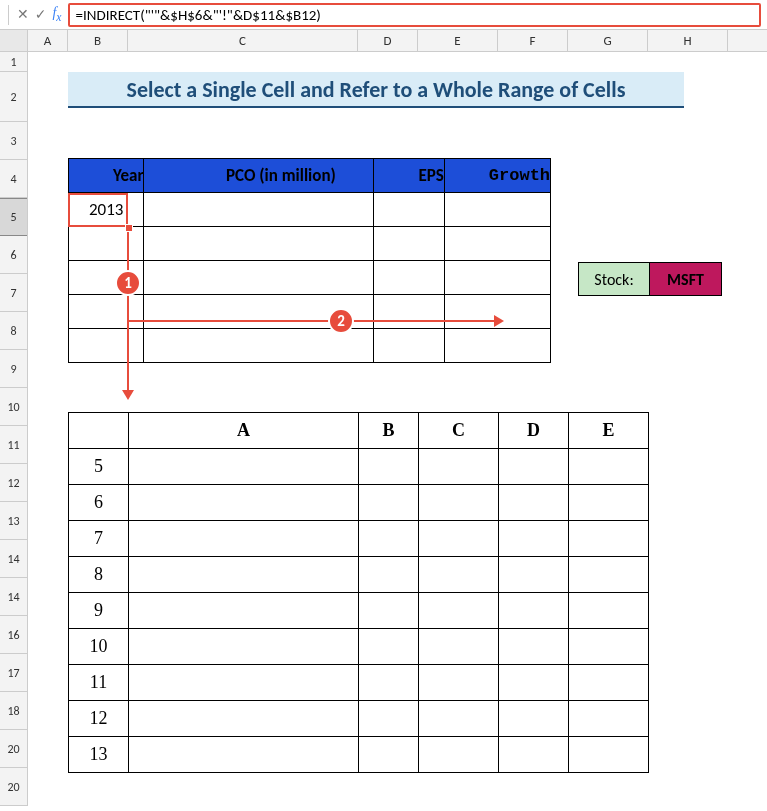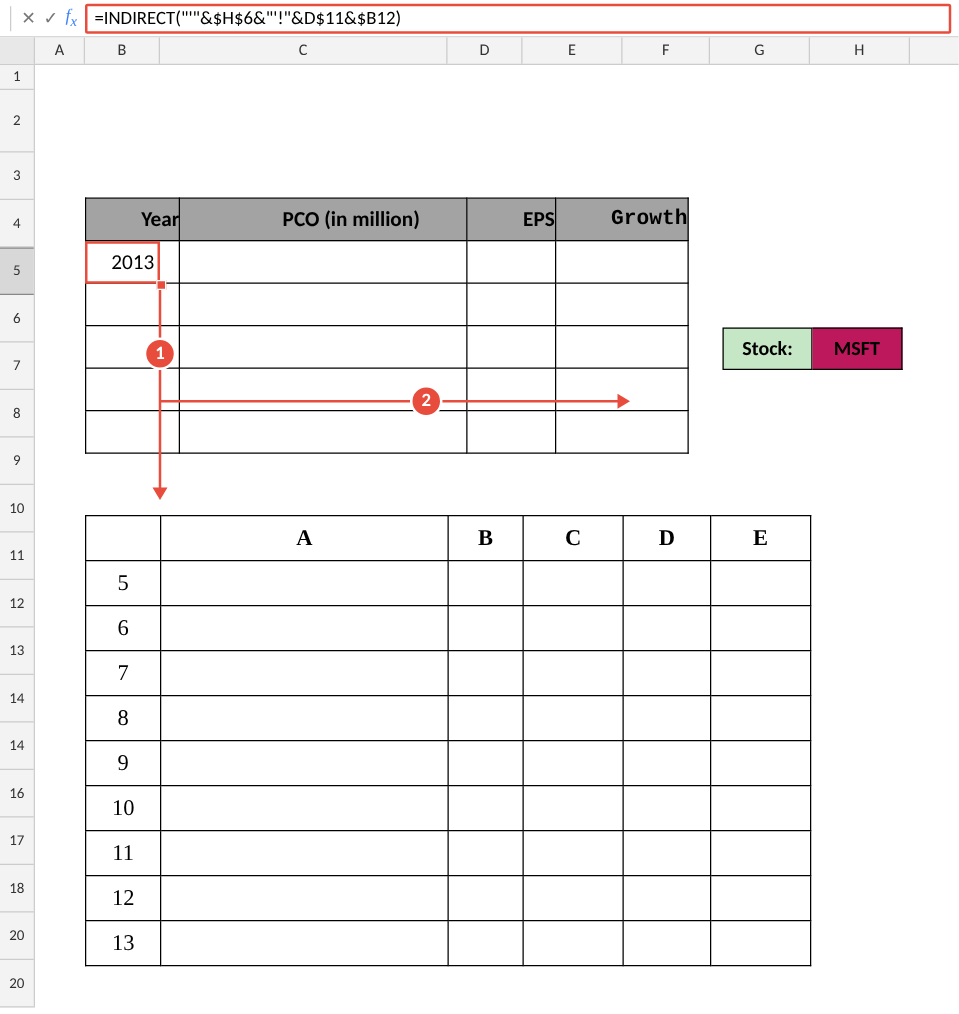--- a/index.html
+++ b/index.html
@@ -39,31 +39,31 @@
 .rh2 { height: 50px; }
 
 .cells { position: relative; flex: 1; }
 
 
 .title-banner { position: absolute; left: 40px; top: 20px; width: 616px; height: 36px; background: #d9ecf7; display: flex; align-items: center; justify-content: center; font-size: 22px; font-weight: bold; color: #1f4e79; border-bottom: 2px solid #1f4e79; }
 
 
 .tbl1 { position: absolute; left: 40px; top: 106px; border-collapse: collapse; }
 .tbl1 th, .tbl1 td { border: 1px solid #000; height: 34px; text-align: center; font-size: 17px; }
-.tbl1 th { background: #a3a3a3; font-weight: bold; padding-left: 44px; }
+.tbl1 th { background: #1d4ed8; font-weight: bold; padding-left: 44px; }
 .col-year { width: 60px; }
 .col-pco { width: 230px; }
 .col-eps { width: 60px; }
 .col-growth { width: 80px; font-family: Liberation Mono, monospace; }
 .sel-cell { position: absolute; left: 40px; top: 141px; width: 60px; height: 34px; border: 2px solid #e74c3c; pointer-events: none; }
 .fillhandle { position: absolute; left: 97px; top: 172px; width: 8px; height: 8px; background: #e74c3c; border: 1px solid #fff; }
 
 
 .stockbox { position: absolute; left: 550px; top: 210px; display: flex; }
-.stockbox .lab { width: 72px; height: 34px; background: #c6e7c6; border: 1px solid #000; display: flex; align-items: center; justify-content: center; font-weight: bold; font-size: 16px; }
+.stockbox .lab { width: 72px; height: 34px; background: #c6e7c6; border: 1px solid #000; display: flex; align-items: center; justify-content: center; font-weight: normal; font-size: 16px; }
 .stockbox .val { width: 72px; height: 34px; background: #be185d; border: 1px solid #000; border-left: none; display: flex; align-items: center; justify-content: center; font-weight: bold; font-size: 16px; }
 
 
 .marker { position: absolute; width: 26px; height: 26px; border-radius: 50%; background: #e74c3c; color: #fff; display: flex; align-items: center; justify-content: center; font-size: 15px; font-weight: bold; border: 2px solid #fff; }
 .m1 { left: 87px; top: 218px; }
 .m2 { left: 300px; top: 256px; }
 .arrow-down { position: absolute; left: 99px; top: 180px; width: 2px; height: 160px; background: #e74c3c; }
 .arrow-down::after { content: ''; position: absolute; bottom: -8px; left: -5px; width: 0; height: 0; border-left: 6px solid transparent; border-right: 6px solid transparent; border-top: 10px solid #e74c3c; }
 .arrow-right { position: absolute; left: 100px; top: 268px; height: 2px; width: 368px; background: #e74c3c; }
 .arrow-right::after { content: ''; position: absolute; right: -8px; top: -5px; width: 0; height: 0; border-top: 6px solid transparent; border-bottom: 6px solid transparent; border-left: 10px solid #e74c3c; }
@@ -124,20 +124,21 @@
     <div class="rh">14</div>
     <div class="rh">16</div>
     <div class="rh">17</div>
     <div class="rh">18</div>
     <div class="rh">20</div>
     <div class="rh">20</div>
   </div>
 
   <div class="cells">
 
+    <div class="title-banner">Select a Single Cell and Refer to a Whole Range of Cells</div>
 
     <table class="tbl1">
       <tbody>
           <tr>
         <th class="col-year">Year</th>
         <th class="col-pco">PCO (in million)</th>
         <th class="col-eps">EPS</th>
         <th class="col-growth">Growth</th>
       </tr>
       <tr>

